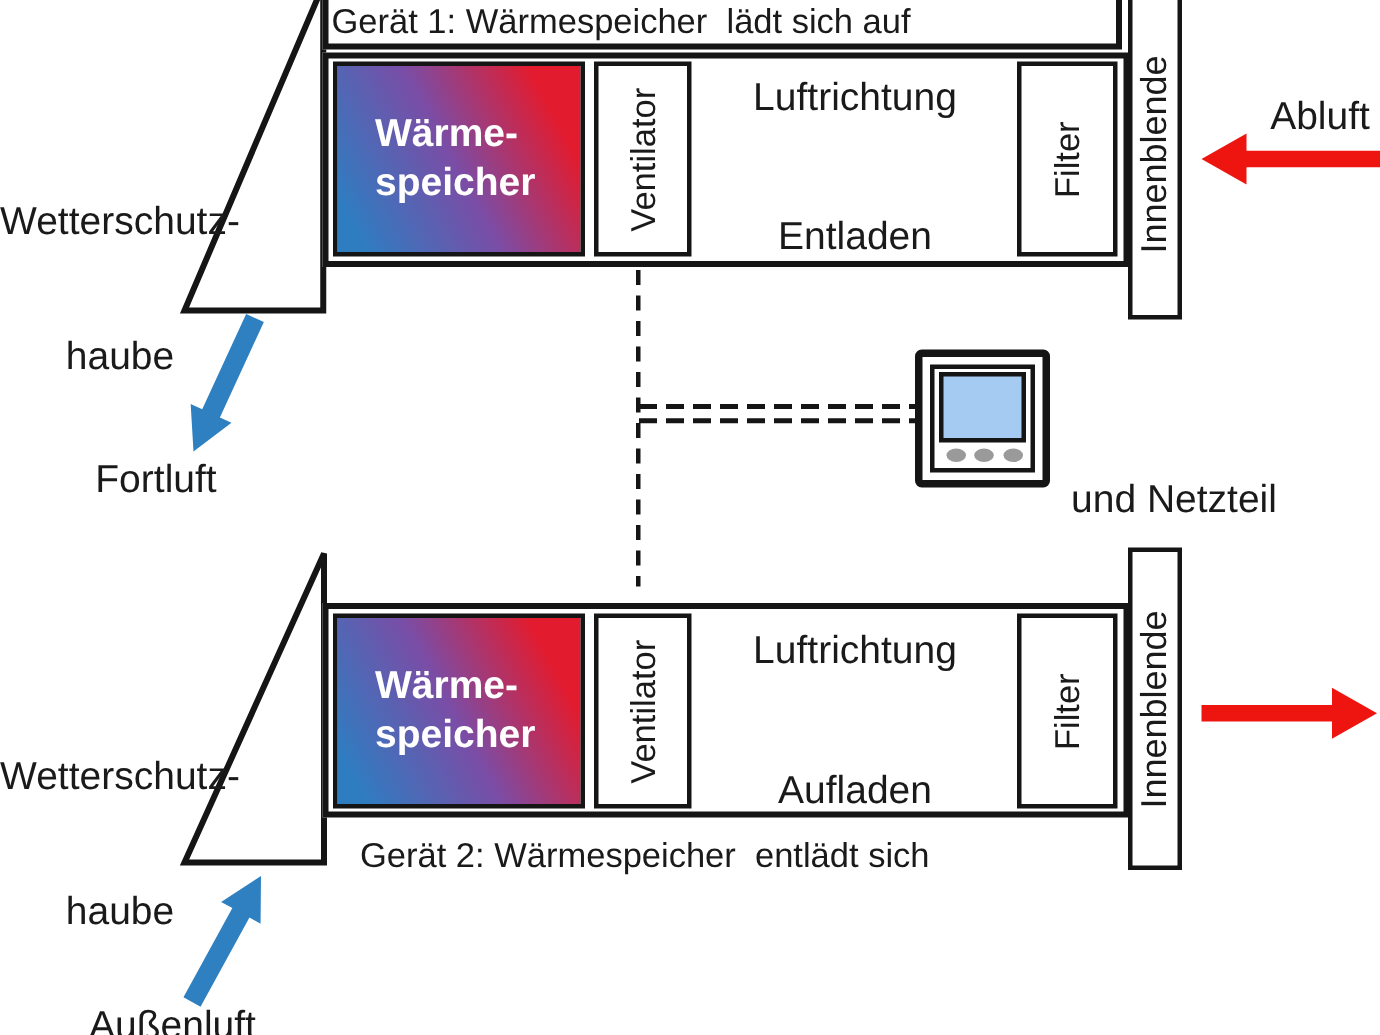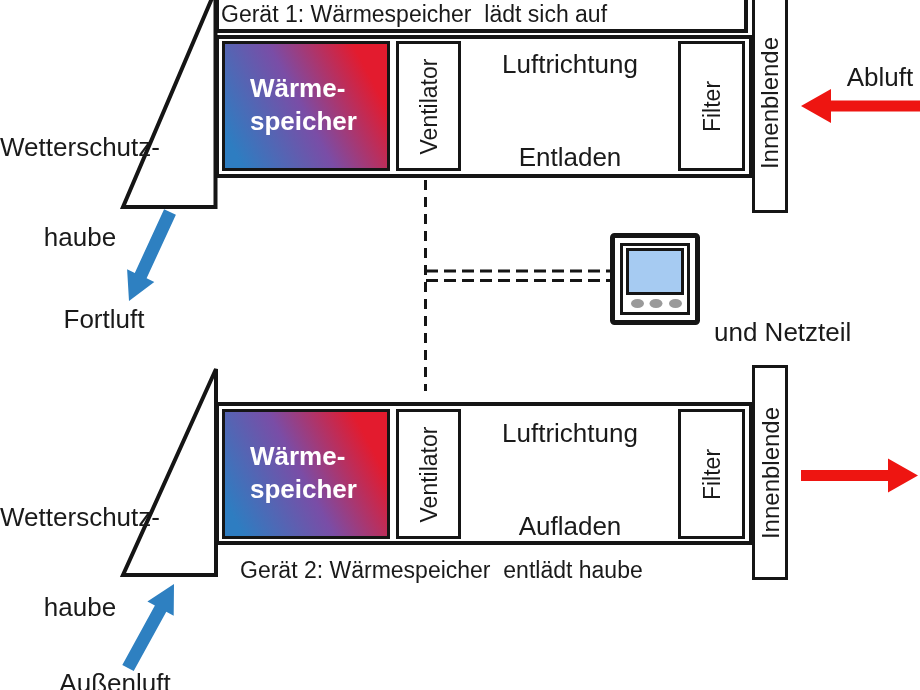--- a/index.html
+++ b/index.html
@@ -102,21 +102,21 @@
   <div class="abs label center" style="left:470px;top:420px;width:200px;">Luftrichtung</div>
   <div class="abs label center" style="left:470px;top:513px;width:200px;">Aufladen</div>
 
   <div class="abs box" style="left:678px;top:409px;width:67px;height:130px;"></div>
   <div class="abs rot" style="left:646.5px;top:440.5px;width:130px;height:67px;">Filter</div>
 
   <div class="abs box" style="left:752px;top:365px;width:36px;height:215px;"></div>
   <div class="abs rot" style="left:662.5px;top:454.5px;width:215px;height:36px;font-size:24px;">Innenblende</div>
 
 
-  <div class="abs title-text" style="left:240px;top:556px;height:29px;line-height:29px;">Gerät 2: Wärmespeicher  entlädt haube</div>
+  <div class="abs title-text" style="left:240px;top:556px;height:29px;line-height:29px;">Gerät 2: Wärmespeicher  entlädt sich</div>
 
   <div class="abs label center two-line" style="left:0px;top:442px;width:160px;line-height:30px;">
     <span>Wetterschutz-</span>
     <span>haube</span>
   </div>
 
   <div class="abs label center" style="left:53px;top:670px;width:124px;">Außenluft</div>
 
 </div>
 

